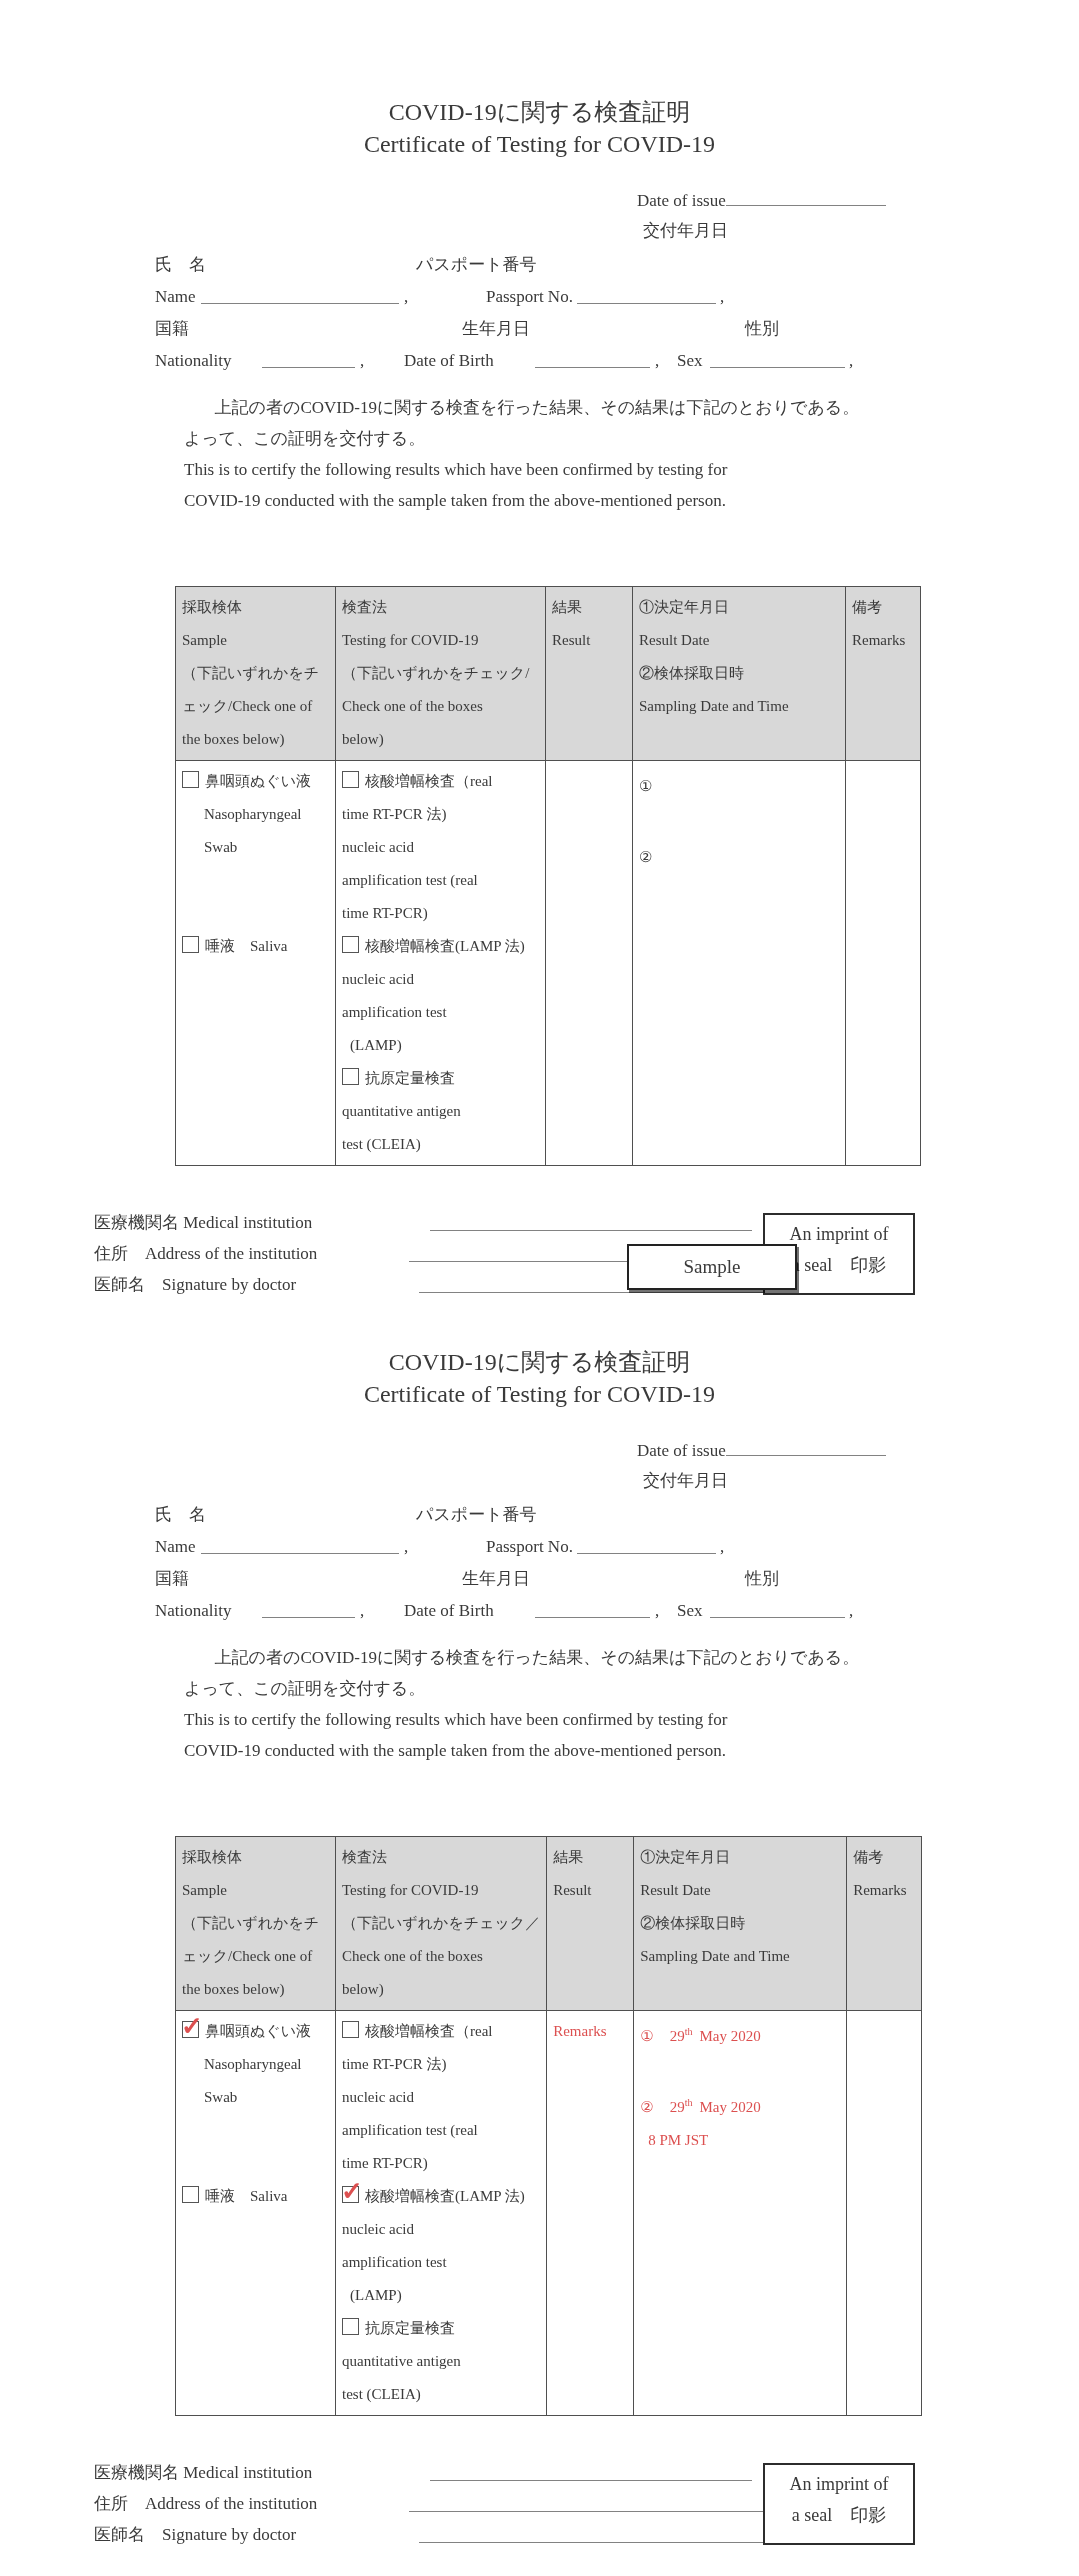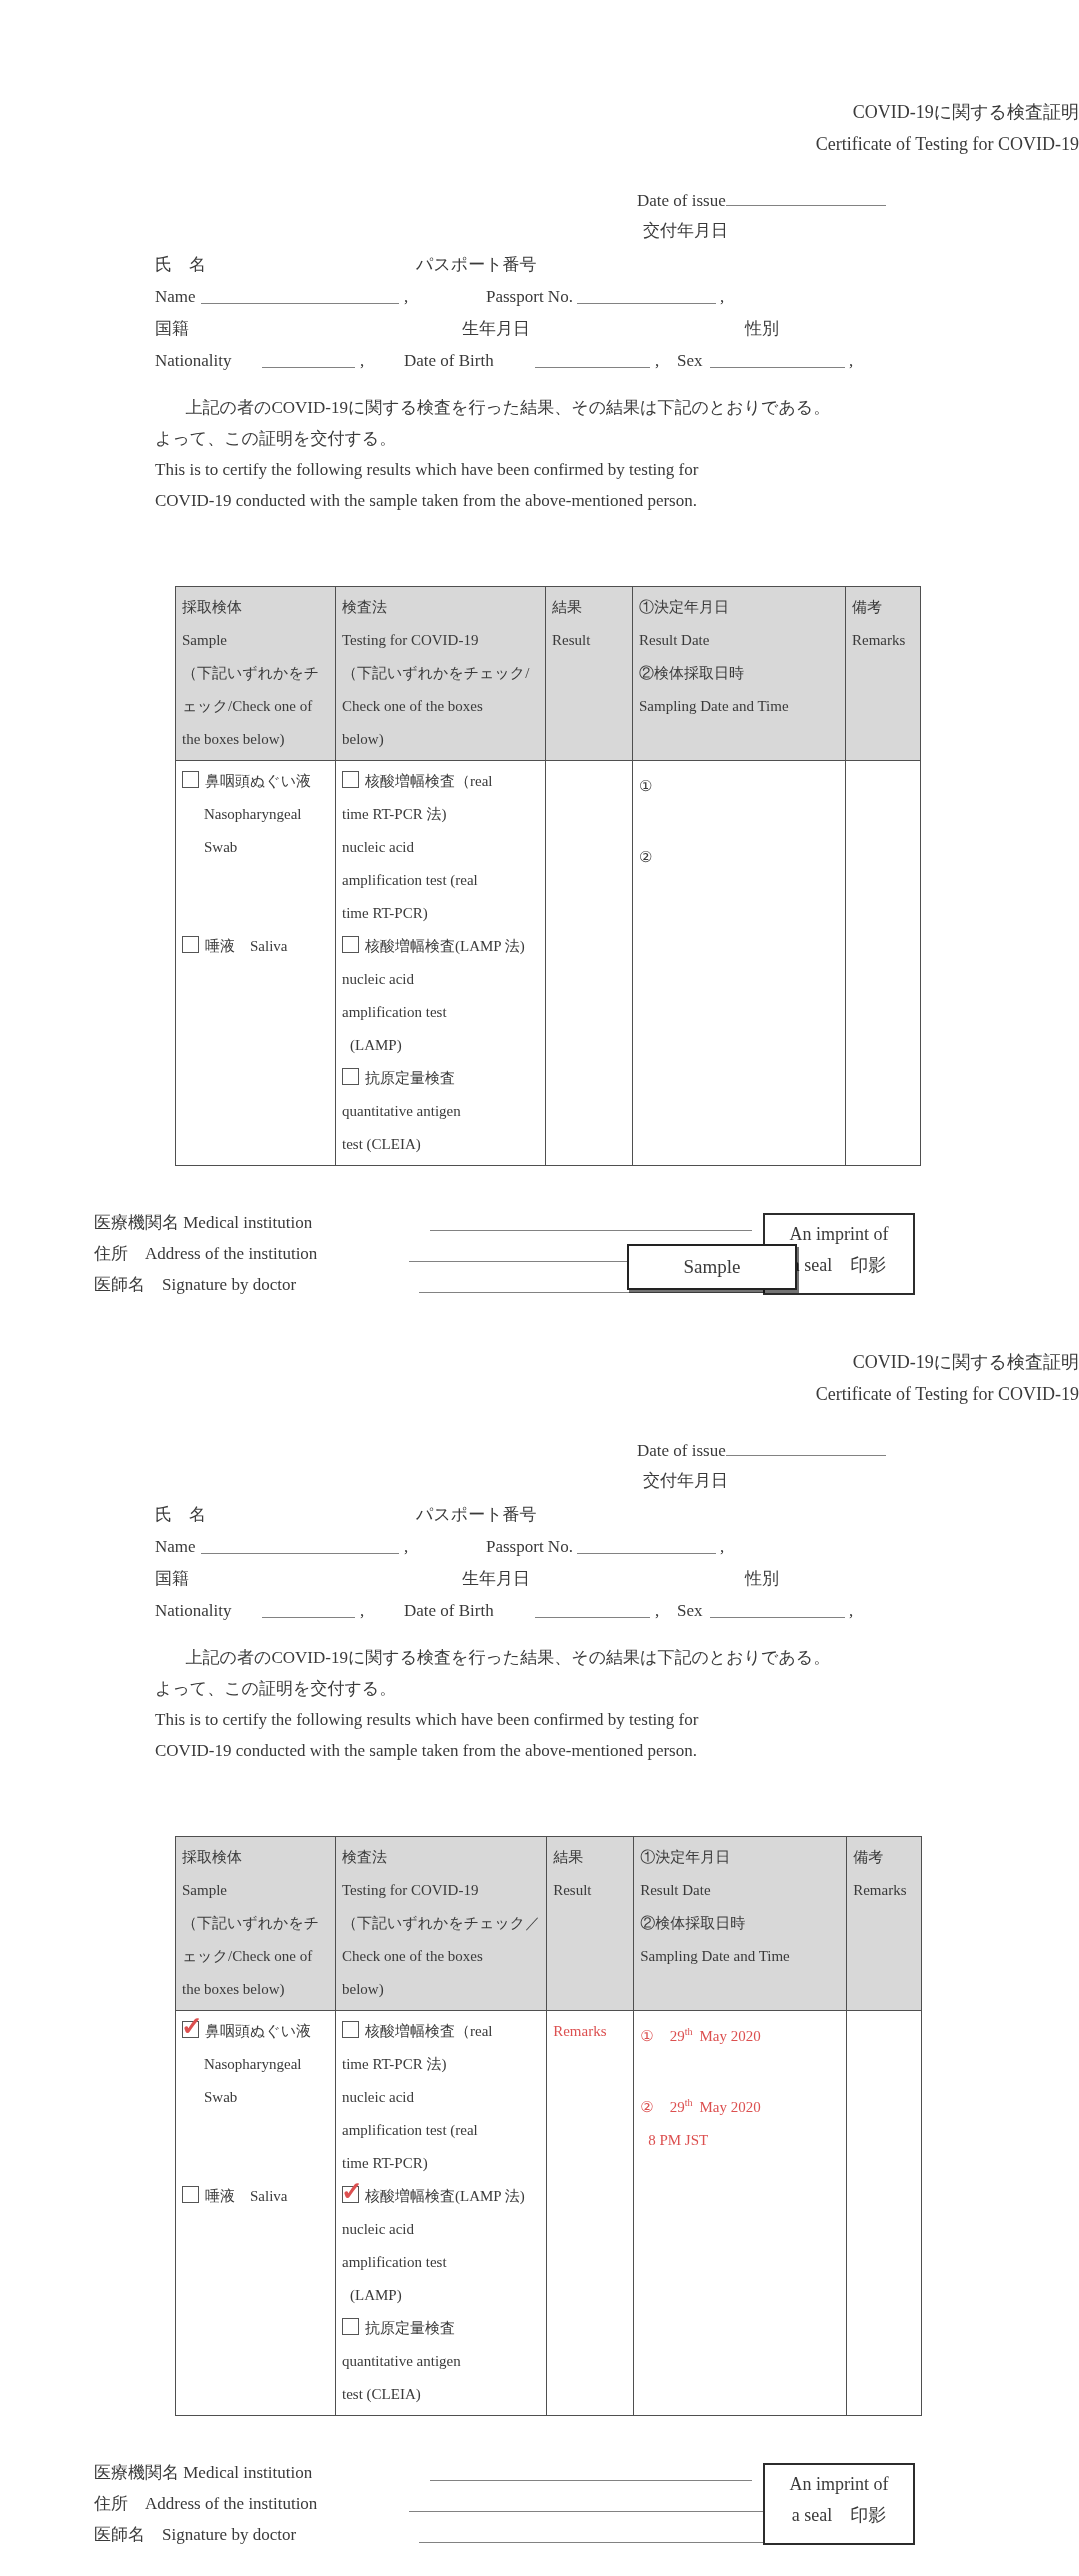--- a/index.html
+++ b/index.html
@@ -12,37 +12,37 @@
   html,body{margin:0;padding:0;}
   body{
     width:1079px;height:2576px;overflow:hidden;background:#ffffff;
     font-family:"Liberation Serif","DejaVu Serif",serif;
     font-size:17px;color:var(--text);
   }
   .page{position:relative;width:1079px;height:2576px;padding-top:96px;box-sizing:border-box;}
   .certificate{position:relative;}
   .cert2{margin-top:34px;}
 
-  .title-jp,.title-en{text-align:right;font-size:18px;line-height:32px;font-weight:normal;margin:0;white-space:nowrap;}
+  .title-jp,.title-en{text-align:center;font-size:24px;line-height:32px;font-weight:normal;margin:0;white-space:nowrap;}
 
   
   .issue-block{margin-left:637px;margin-top:26px;line-height:30px;}
   .issue-line{white-space:nowrap;}
   .issue-uline{display:inline-block;width:160px;height:19px;border-bottom:1px solid var(--uline);vertical-align:baseline;}
   .issue-jp{padding-left:6px;}
 
   
   .fields{margin-left:155px;margin-top:4px;position:relative;}
   .frow{position:relative;height:32px;white-space:nowrap;text-align:right;}
   .frow span{position:absolute;top:0;line-height:30px;}
   .ul{border-bottom:1px solid var(--uline);height:21px;}
 
   
   .statement{margin-left:155px;margin-top:14px;width:779px;line-height:31px;}
-  .st-line{white-space:nowrap;}
+  .st-line{white-space:nowrap;margin-left:29px;}
   .jp-indent{text-indent:1.8em;}
 
   
   table.cert-table{
     border-collapse:collapse;margin-left:175px;margin-top:70px;
     table-layout:fixed;font-size:15px;
   }
   table.cert-table td{
     border:1px solid var(--border);vertical-align:top;
     padding:4px 6px;overflow:hidden;

